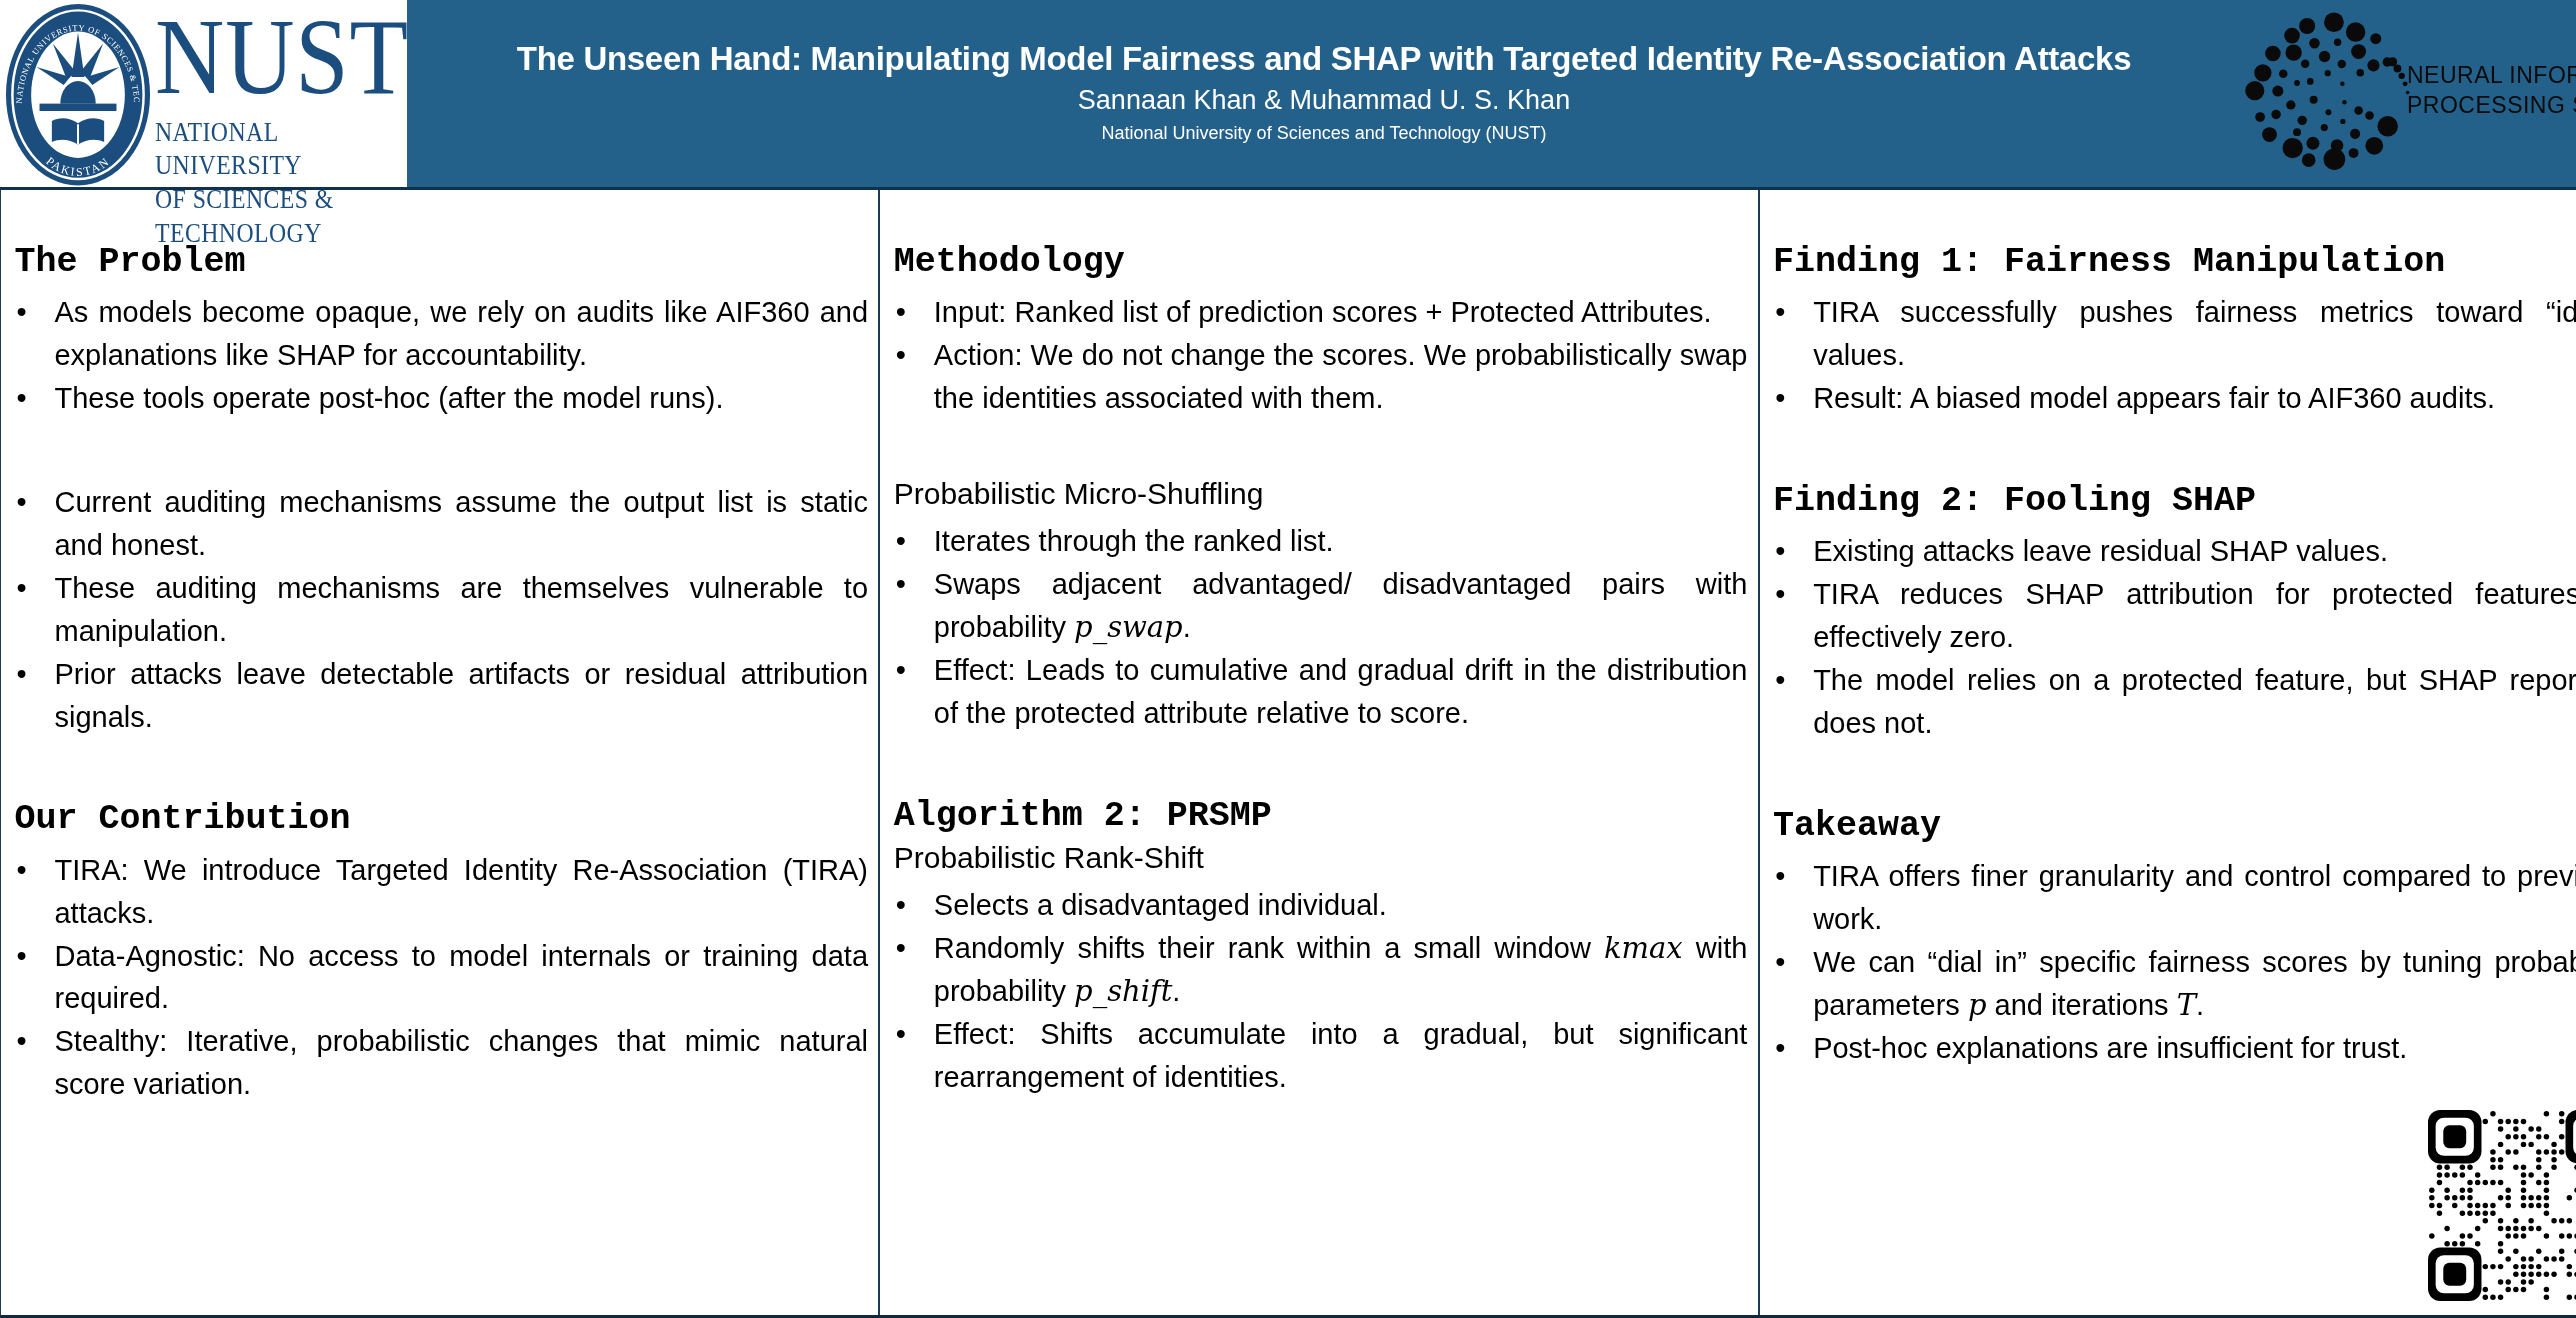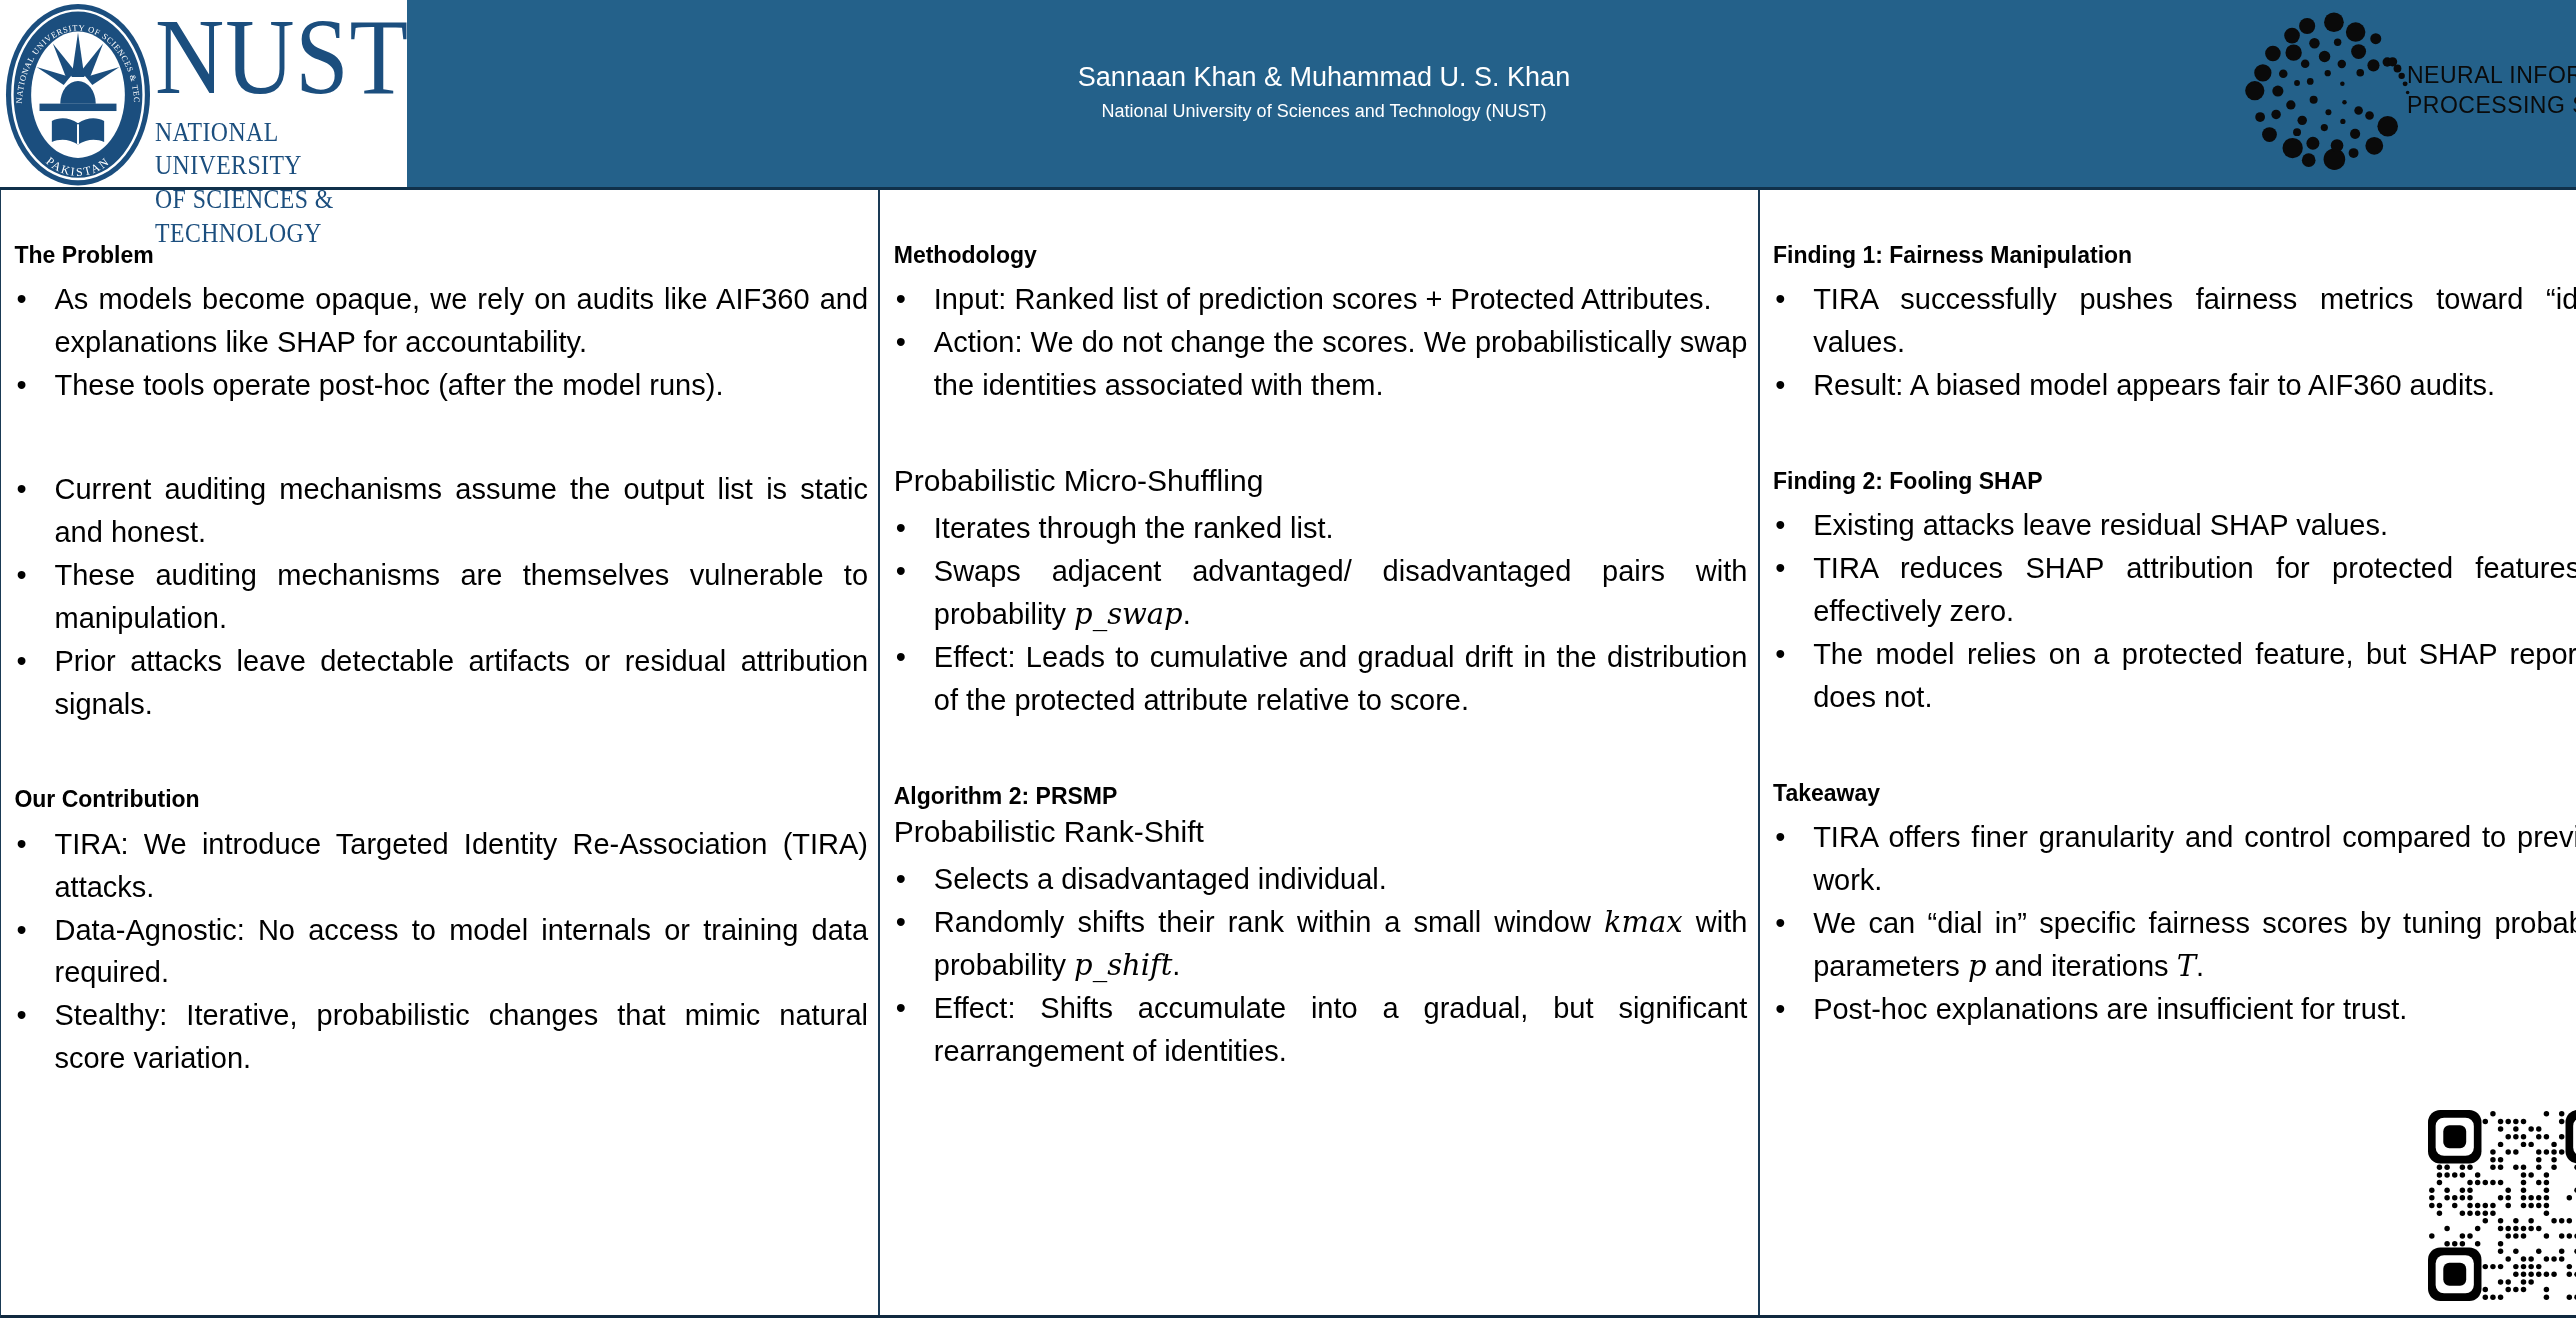--- a/index.html
+++ b/index.html
@@ -28,21 +28,21 @@
   .neurips-text{position:absolute;left:166px;top:60px;color:#0a0a0a;font-size:23px;line-height:1.32;
                 letter-spacing:0.5px;white-space:nowrap;font-weight:500;}
 
   
   .content{position:absolute;left:0;right:0;top:190px;bottom:0;display:flex;box-sizing:border-box;
            border-left:1.5px solid #1a3a55;border-right:1.5px solid #1a3a55;border-bottom:4.6px solid #10293f;}
   .col{flex:1;min-width:0;position:relative;box-sizing:border-box;padding:52px 10.3px 0 13.4px;}
   .col + .col{border-left:2.1px solid #1a3a55;}
 
   .section + .section{margin-top:61px;}
-  .heading{font-size:23px;font-weight:bold;margin:0 0 9.3px 0;}
+  .heading{font-size:35px;font-weight:bold;margin:0 0 9.3px 0;font-family:Liberation Mono, monospace;}
   .subheading{font-size:30px;font-weight:normal;margin:-4.1px 0 9.3px 0;}
   .bullet{display:flex;font-size:29px;line-height:1.48;}
   .dot{flex:none;width:38px;padding-left:2.1px;}
   .btext{flex:1;text-align:justify;}
   .it{}
   .math{font-family:"DejaVu Serif","Liberation Serif",serif;font-style:italic;}
 
   .qr{position:absolute;right:17.5px;bottom:14.4px;}
 </style>
 </head>
@@ -81,20 +81,21 @@
         <line x1="150" y1="248" x2="150" y2="288" stroke="#ffffff" stroke-width="4"></line>
       </svg>
       <div class="wordmark-wrap">
         <div class="wordmark">NUST</div>
         <div class="uni-line uni-first">NATIONAL UNIVERSITY</div>
         <div class="uni-line">OF SCIENCES &amp; TECHNOLOGY</div>
       </div>
     </div>
 
     <div class="title-block">
+      <div class="title">The Unseen Hand: Manipulating Model Fairness and SHAP with Targeted Identity Re-Association Attacks</div>
       <div class="authors">Sannaan Khan &amp; Muhammad U. S. Khan</div>
       <div class="affiliation">National University of Sciences and Technology (NUST)</div>
     </div>
 
     <div class="neurips">
       <svg id="neurips-dots" class="neurips-dots" width="170" height="184" viewBox="0 0 330 358">
           <circle cx="279.2" cy="241.6" r="20.0" fill="#0a0a0a"></circle>
           <circle cx="253.1" cy="279.8" r="17.3" fill="#0a0a0a"></circle>
           <circle cx="212.8" cy="294.0" r="9.6" fill="#0a0a0a"></circle>
           <circle cx="175.5" cy="305.9" r="21.0" fill="#0a0a0a"></circle>

